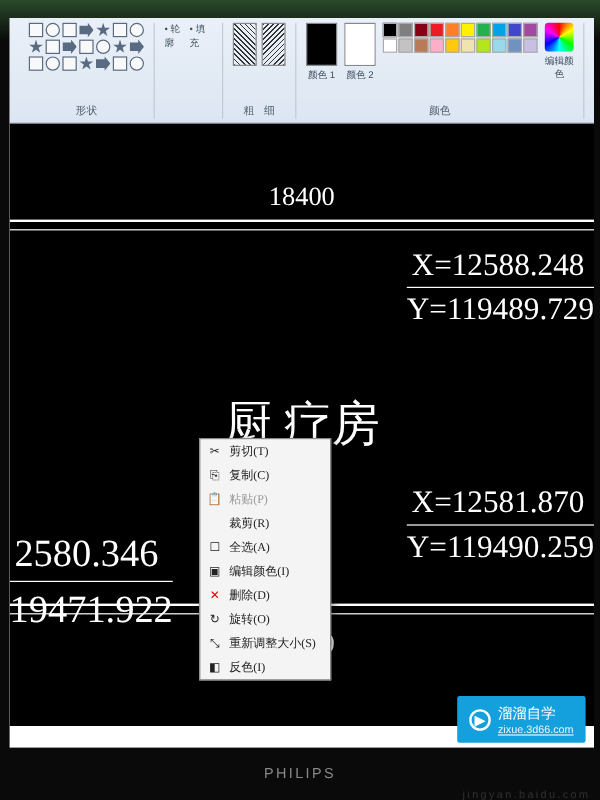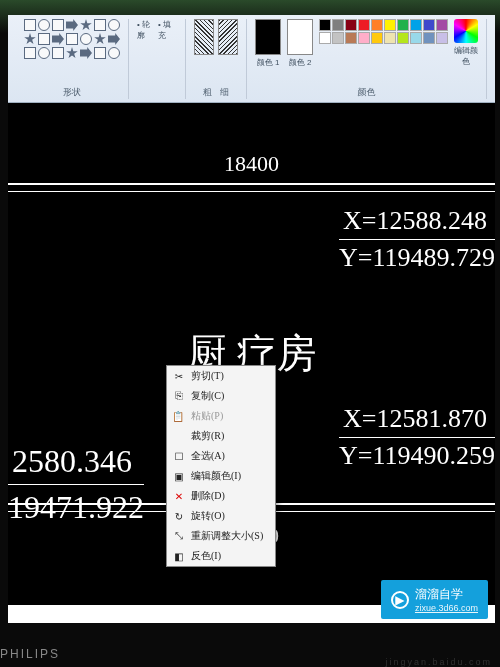--- a/index.html
+++ b/index.html
@@ -244,22 +244,23 @@
       align-items: center;
       justify-content: center;
     }
     .watermark-sub { font-size: 9px; opacity: 0.9; display: block; text-decoration: underline;}
     .monitor-bezel-bottom {
       position: absolute;
       bottom: 0; left: 0; right: 0;
       height: 44px;
       background: #0a0a0a;
       color: #888;
+      text-align: center;
       font-size: 12px;
-      padding-top: 24px;
+      padding-top: 14px;
       letter-spacing: 2px;
     }
     .faint-url {
       position: absolute;
       bottom: 0; right: 8px;
       font-size: 9px;
       color: rgba(255,255,255,0.15);
     }
   </style>
 </head>

